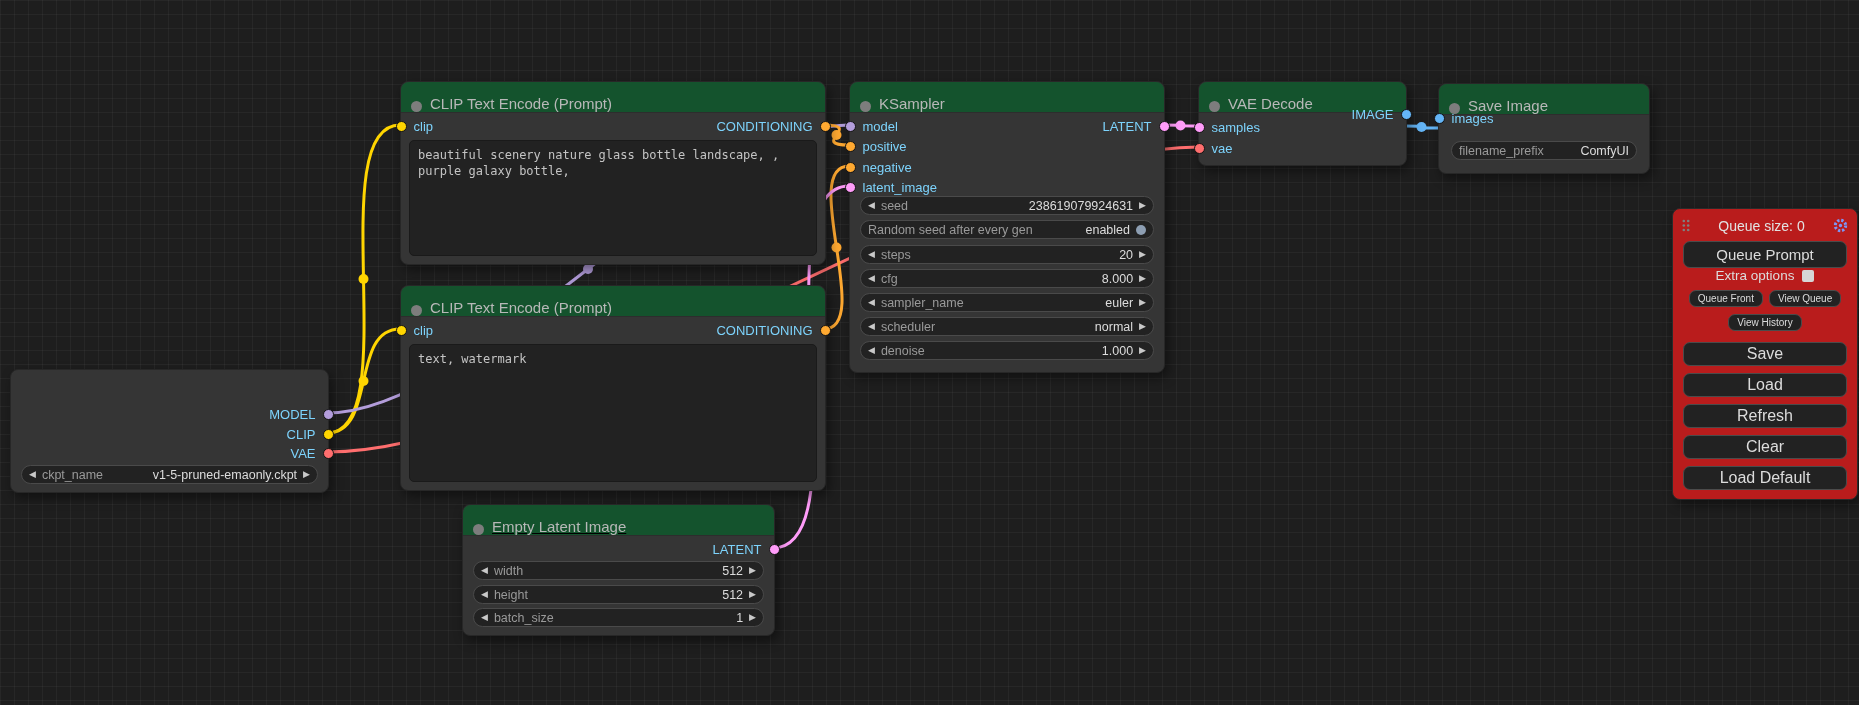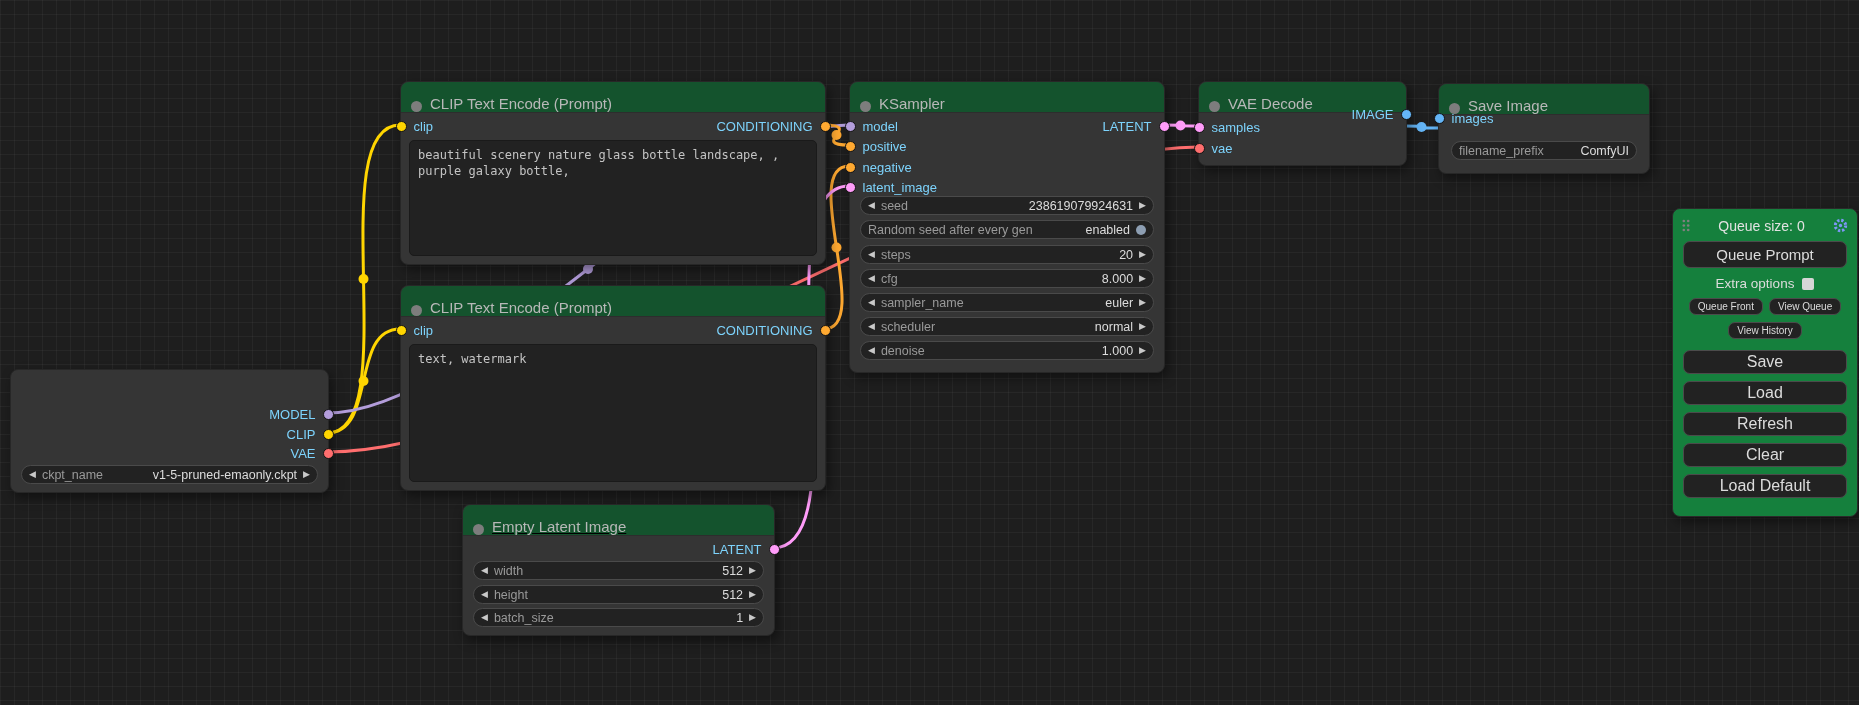--- a/index.html
+++ b/index.html
@@ -49,31 +49,31 @@
     position:absolute;left:8px;right:8px;top:58px;bottom:8px;
     background:#222;border:1px solid #1a1a1a;border-radius:5px;
     padding:6px 8px;box-sizing:border-box;
     color:#c4c4c4;font-family:"DejaVu Sans Mono",monospace;font-size:12px;line-height:1.35;
     white-space:pre-wrap;word-break:break-word;overflow:hidden;
   }
 
   
   .menu{
     position:absolute;z-index:2;left:1672px;top:208px;width:184px;
-    background:#15803d;border:1px solid #2a2a2a;border-radius:8px;
-    box-shadow:3px 5px 12px rgba(0,0,0,0.45);padding-bottom:18px;
+    background:#b91c1c;border:1px solid #2a2a2a;border-radius:8px;
+    box-shadow:3px 5px 12px rgba(0,0,0,0.45);padding-bottom:9px;
   }
   .mhead{display:flex;align-items:center;gap:4px;padding:8px 8px 0 8px;}
   .qsize{flex:1;text-align:center;color:#e2e2e2;font-size:14px;}
   .menu button{
     display:block;background:#222;border:1px solid #4b4b4b;border-radius:7px;
     color:#dcdcdc;font-family:"Liberation Sans",sans-serif;cursor:pointer;
   }
   .btn-qp{margin:7px 10px 0;width:calc(100% - 20px);height:27px;font-size:15px;}
-  .extra{margin-top:8px;display:flex;justify-content:center;align-items:center;gap:8px;color:#dcdcdc;font-size:13.5px;}
+  .extra{margin-top:0;display:flex;justify-content:center;align-items:center;gap:8px;color:#dcdcdc;font-size:13.5px;}
   .checkbox{width:12px;height:12px;background:#d6d6d6;border-radius:2px;}
   .srow{display:flex;justify-content:center;gap:6px;margin-top:7px;}
   .btn-small{font-size:10px;height:17px;line-height:13px;padding:1px 8px;border-radius:5px;color:#c9c9c9;}
   .btn-act{margin:7px 10px 0;width:calc(100% - 20px);height:24px;font-size:16px;}
   .btn-act.first{margin-top:11px;}
 </style>
 </head>
 <body>
 
 <div id="canvas">

